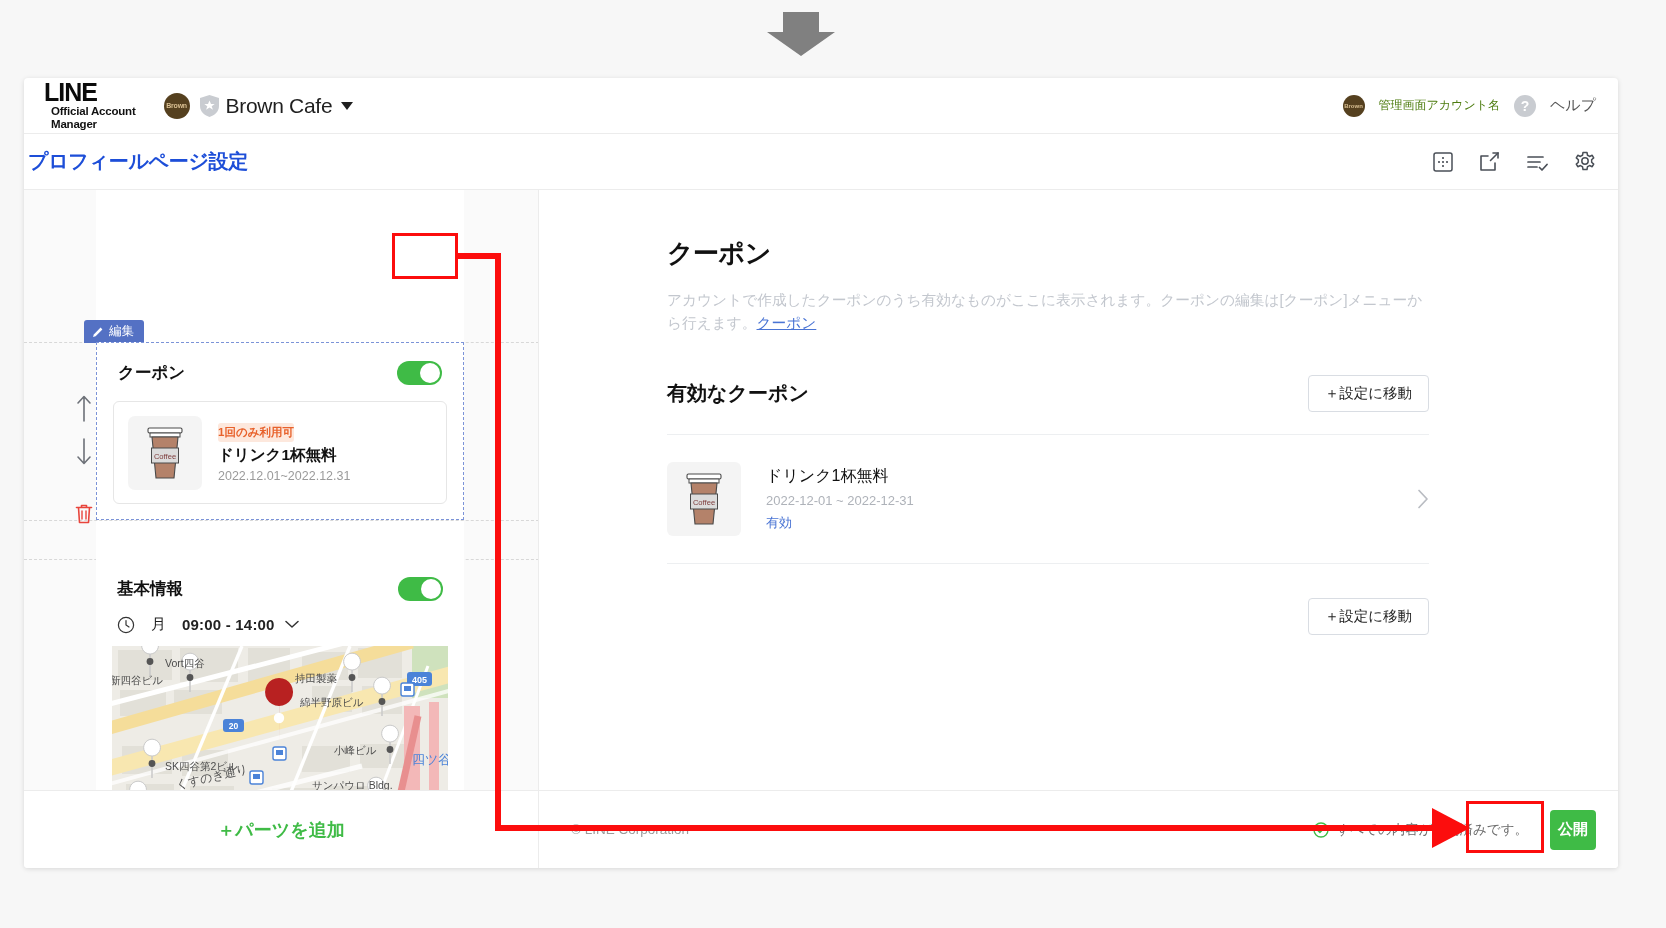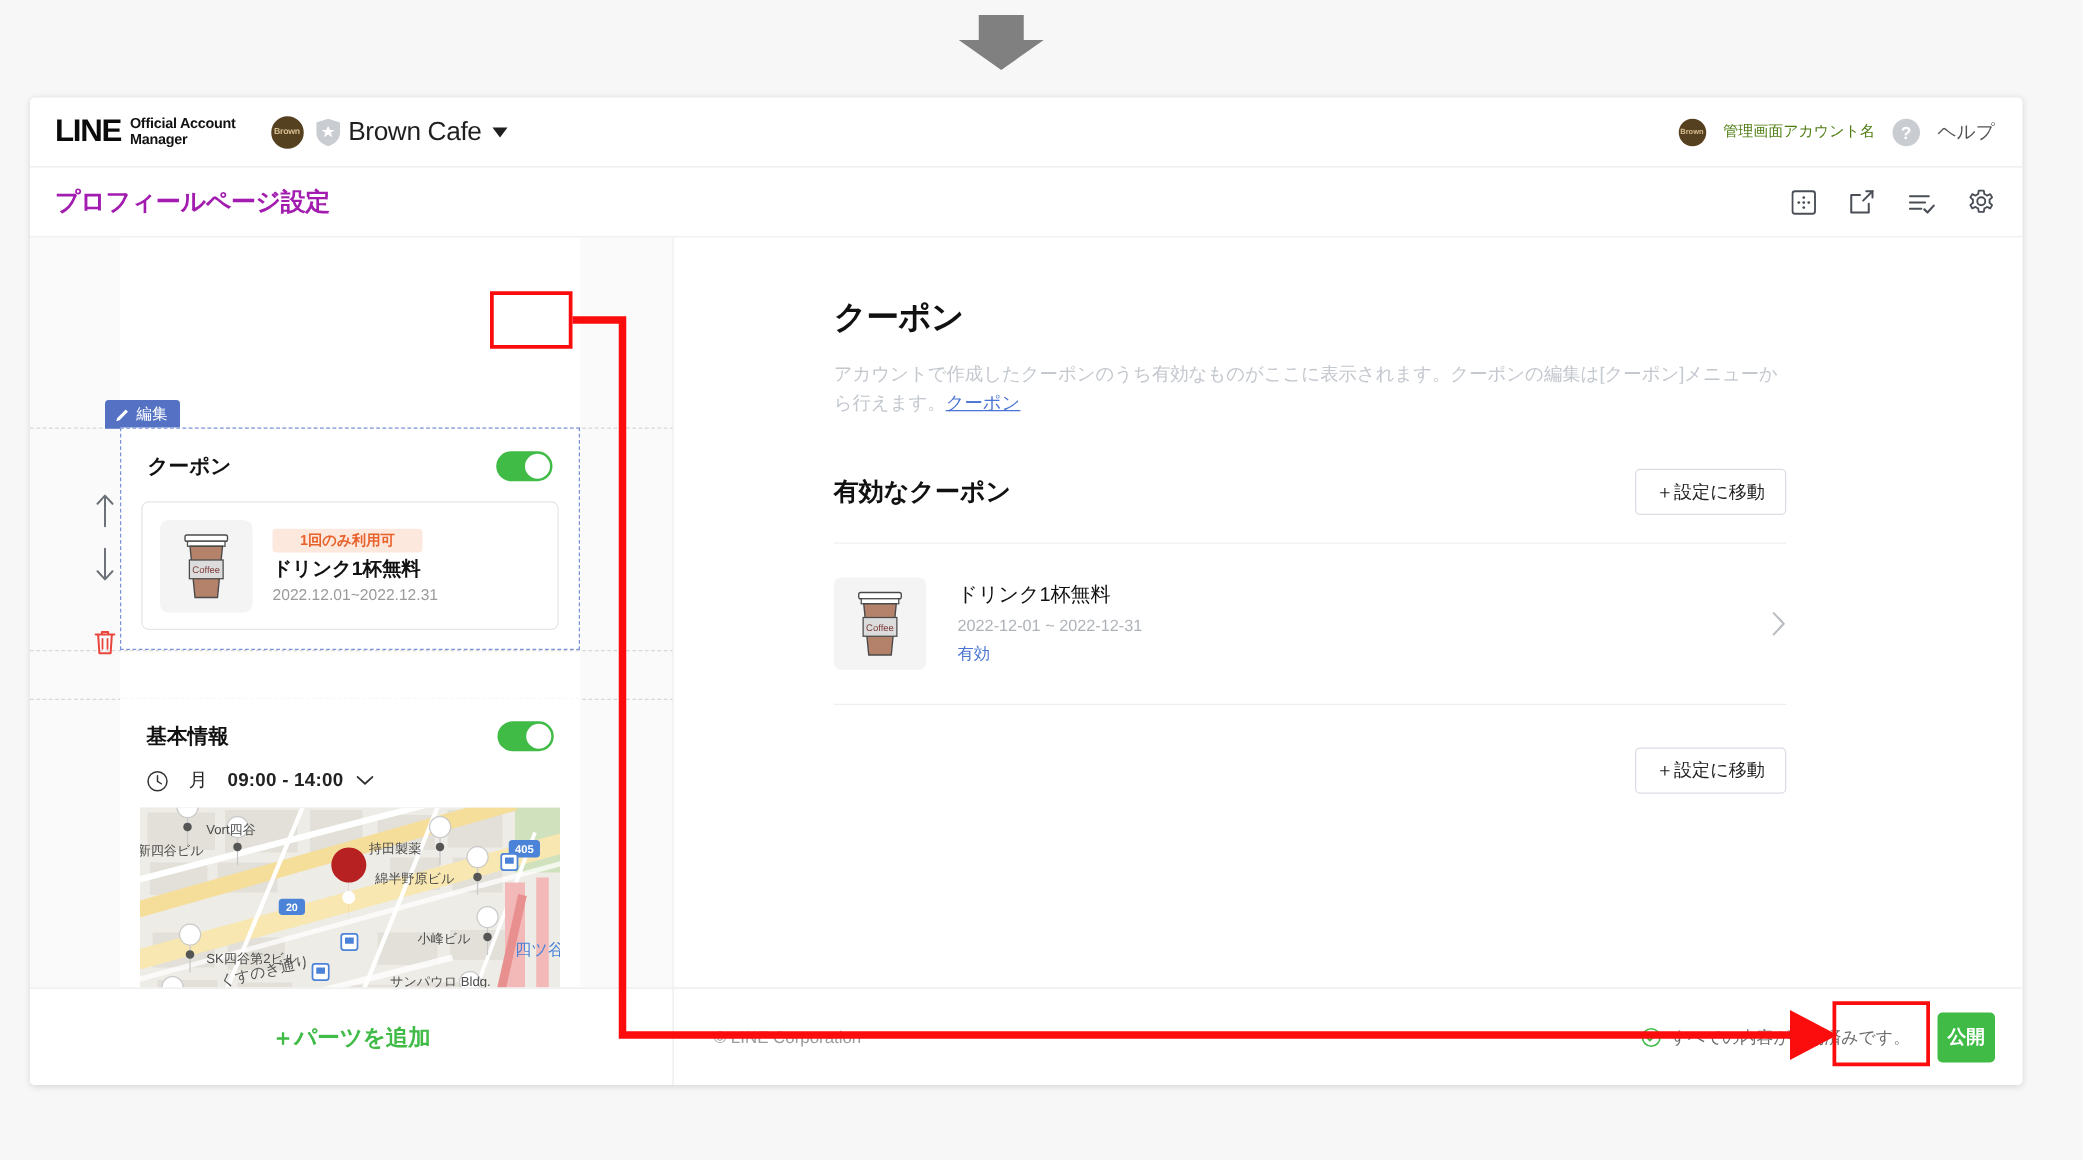--- a/index.html
+++ b/index.html
@@ -23,21 +23,21 @@
     box-shadow: 0 1px 5px rgba(0,0,0,.13);
     overflow: hidden;
   }
 
   
   .gheader {
     position: relative; height: 56px; width: 100%;
     border-bottom: 1px solid #ececec;
     display: flex; align-items: center;
   }
-  .logo-wrap { display: flex; align-items: flex-start; margin-left: 20px; }
+  .logo-wrap { display: flex; align-items: flex-start; margin-left: 20px; flex-direction: column; }
   .logo-line {
     font-weight: bold; font-size: 25px; letter-spacing: -1px;
     color: #0b0b0b; line-height: 1;
   }
   .logo-sub {
     margin-left: 7px; font-size: 11.5px; font-weight: bold;
     color: #111; line-height: 1.12; letter-spacing: -.2px;
   }
   .acct-wrap { display: flex; align-items: center; margin-left: 28px; }
   .avatar {
@@ -73,21 +73,21 @@
   }
   .help-text { font-size: 15px; color: #555; }
 
   
   .titlebar {
     position: relative; height: 56px; width: 100%;
     border-bottom: 1px solid #ececec;
     display: flex; align-items: center;
   }
   .page-title {
-    margin-left: 20px; font-size: 20px; font-weight: bold; color: #a21caf;
+    margin-left: 4px; font-size: 20px; font-weight: bold; color: #1d4ed8;
     letter-spacing: -.3px;
   }
   .titlebar-icons {
     margin-left: auto; margin-right: 22px;
     display: flex; align-items: center; gap: 26px;
   }
 
   
   .body-split { position: relative; display: flex; height: 678px; }
   .left-pane {
@@ -141,21 +141,21 @@
   }
   .coupon-thumb {
     width: 74px; height: 74px; border-radius: 7px; background: #f4f4f4;
     display: flex; align-items: center; justify-content: center; flex: none;
   }
   .coupon-meta { display: flex; flex-direction: column; gap: 3px; }
   .badge-once {
     align-self: flex-start;
     background: #fde8dd; color: #e8622c;
     font-size: 11.5px; font-weight: bold;
-    padding: 2px 22px; border-radius: 3px;
+    padding: 2px 0; border-radius: 3px;
   }
   .coupon-name { font-size: 15.5px; font-weight: bold; color: #111; }
   .coupon-date { font-size: 12.5px; color: #9b9b9b; }
 
   
   .rail { position: absolute; left: 38px; top: 196px; width: 44px; }
   .rail-btn {
     width: 44px; height: 44px;
     display: flex; align-items: center; justify-content: center;
   }

